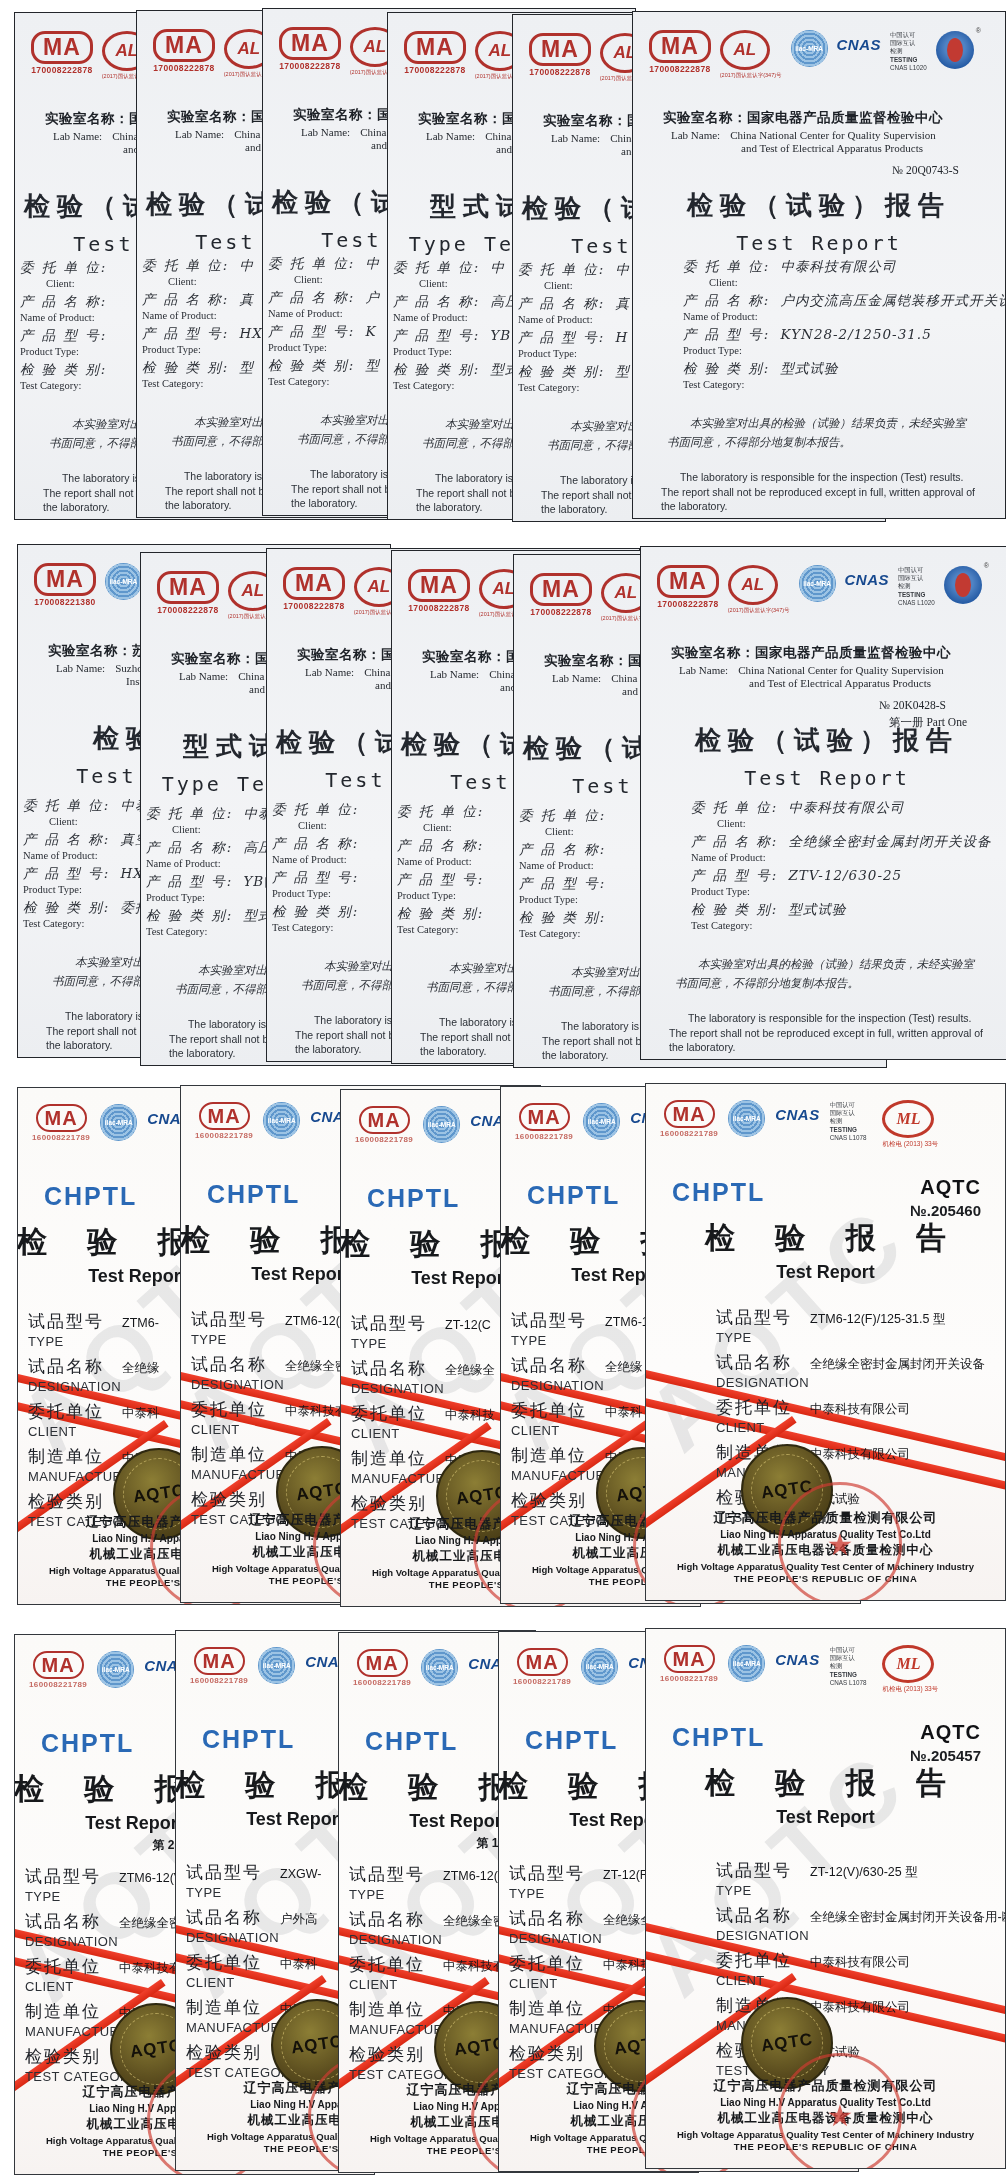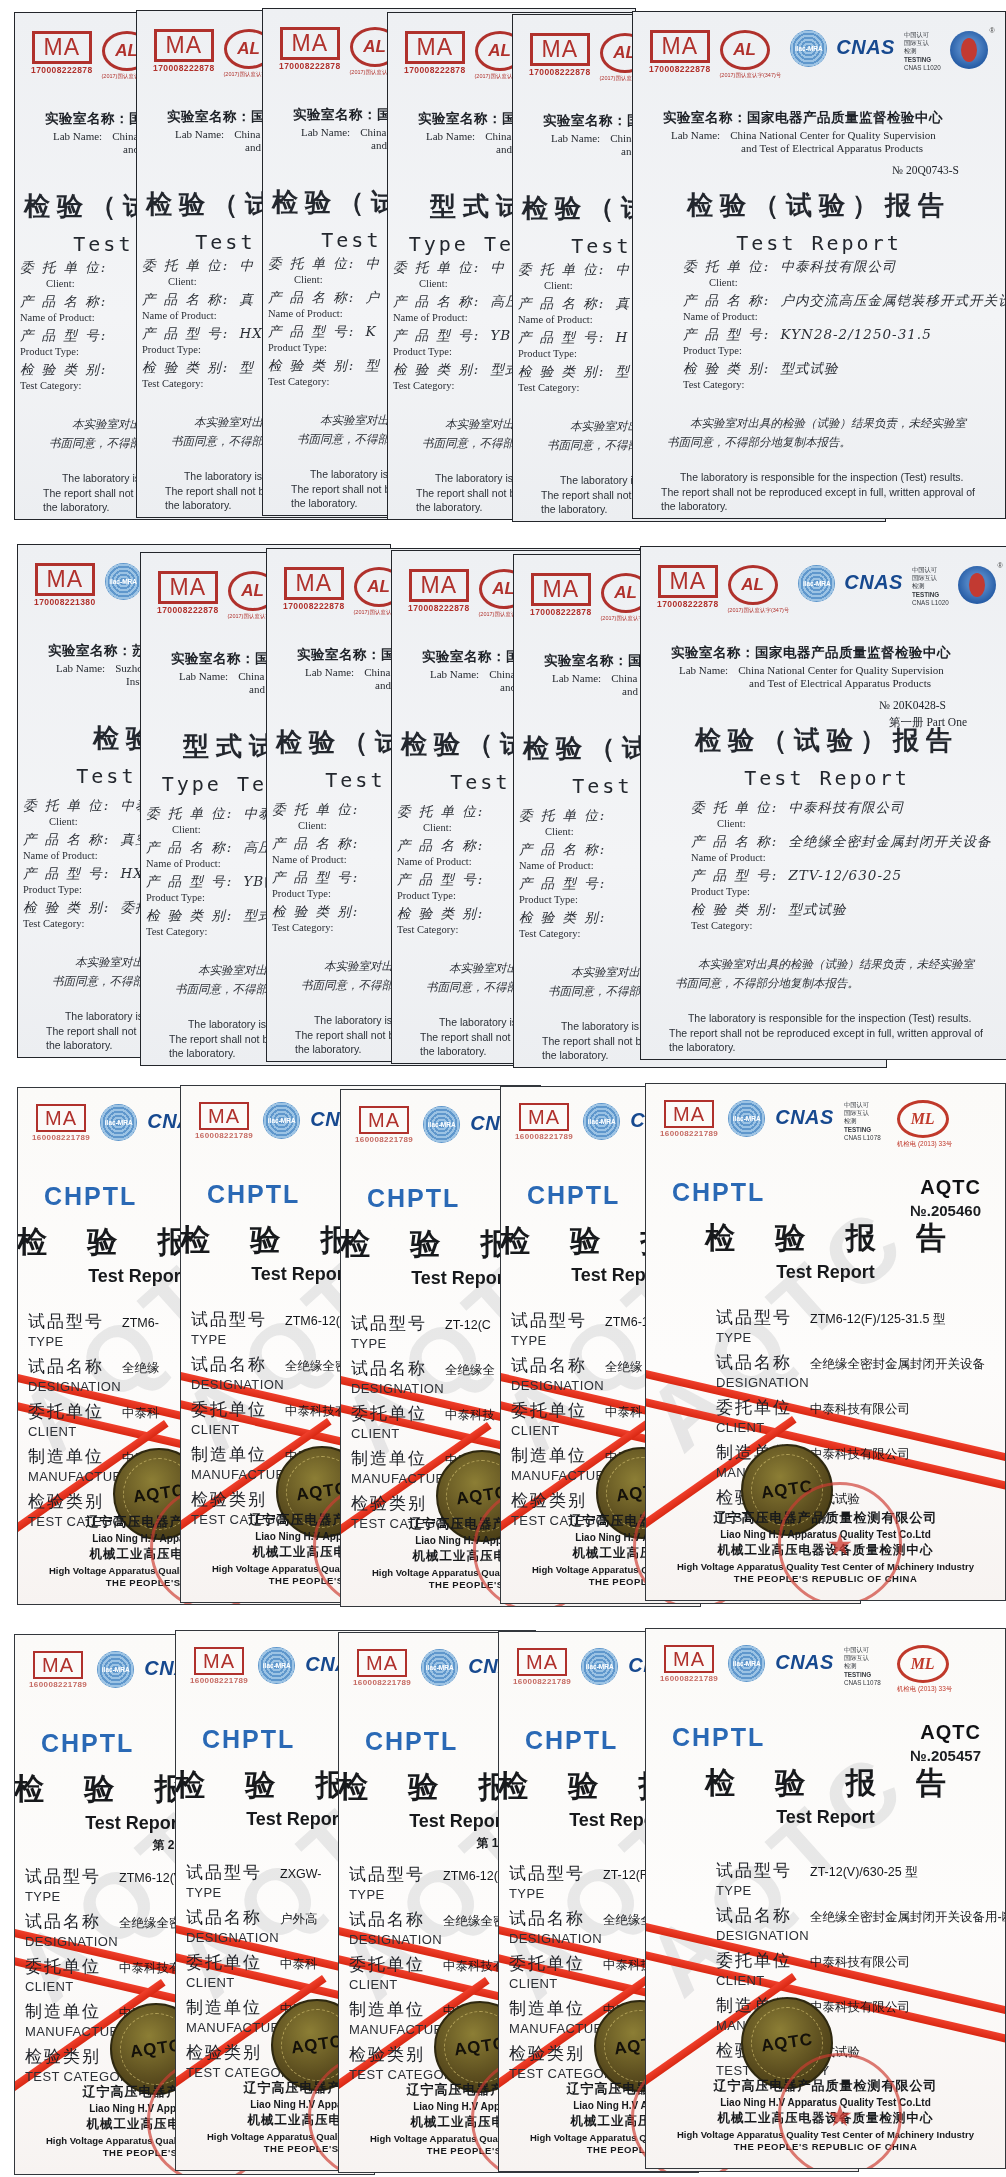--- a/index.html
+++ b/index.html
@@ -7,31 +7,31 @@
           font-family:"Liberation Sans",sans-serif;}
   .cert{position:absolute;overflow:hidden;box-sizing:border-box;}
   .k-national{background:linear-gradient(180deg,#eef0f3,#f3f4f6 60%,#eceef1);border:1px solid #23262b;}
   .k-chptl{background:linear-gradient(180deg,#fbfaf8,#fdfcfb 55%,#f7f3f1);border:1px solid #33373c;}
   .shift,.noshift{position:absolute;inset:0;}
   .shift{z-index:2;}
 
   
   .n-logos{position:absolute;top:18px;left:16px;display:flex;align-items:flex-start;gap:9px;z-index:3;}
   .cma-wrap{text-align:center;color:#b0312c;}
-  .cma-box{display:inline-block;border:3px solid #b0312c;border-radius:0;padding:1px 9px;
-           font-size:23px;font-weight:400;letter-spacing:1px;line-height:1.1;text-align:right;}
+  .cma-box{display:inline-block;border:3px solid #b0312c;border-radius:14px;padding:1px 9px;
+           font-size:23px;font-weight:700;letter-spacing:1px;line-height:1.1;text-align:right;}
   .cma-no{font-size:8.5px;font-weight:bold;letter-spacing:.4px;margin-top:1px;}
   .cal-wrap{position:relative;text-align:center;color:#b0312c;}
   .cal-box{width:44px;height:34px;border:3px solid #b0312c;border-radius:50%;display:flex;
            align-items:center;justify-content:center;font-size:17px;font-weight:900;font-style:italic;}
   .cal-note{font-size:5.5px;color:#b0312c;white-space:nowrap;margin-top:2px;}
   .ilac{width:37px;height:37px;border-radius:50%;color:#fff;font-size:6.5px;font-weight:bold;
         display:flex;align-items:center;justify-content:center;
         background:repeating-radial-gradient(circle at 50% 50%,#9cc3e4 0 2px,#5f97cc 2px 4px);}
-  .cnas-txt{font-size:20px;font-weight:900;font-style:italic;color:#17498f;letter-spacing:.5px;margin-top:6px;}
+  .cnas-txt{font-size:15px;font-weight:900;font-style:italic;color:#17498f;letter-spacing:.5px;margin-top:6px;}
   .accred{font-size:6.3px;line-height:1.3;color:#35393f;margin-top:1px;}
   .accred .b{font-weight:bold;}
   .globe-wrap{position:relative;margin-top:1px;}
   .globe{width:38px;height:38px;border-radius:50%;position:relative;
          background:radial-gradient(circle at 50% 45%,#4f83c4 0 35%,#275da6 70%);}
   .globe::after{content:"";position:absolute;left:11px;top:7px;width:16px;height:24px;border-radius:50%;
                 background:#c23a32;}
   .globe-reg{position:absolute;top:-4px;right:-7px;font-size:7px;color:#444;}
   .n-lab{position:absolute;top:97px;left:30px;width:330px;z-index:3;}
   .n-lab-zh{font-size:13.5px;font-weight:bold;color:#1d2127;letter-spacing:.5px;white-space:nowrap;}

